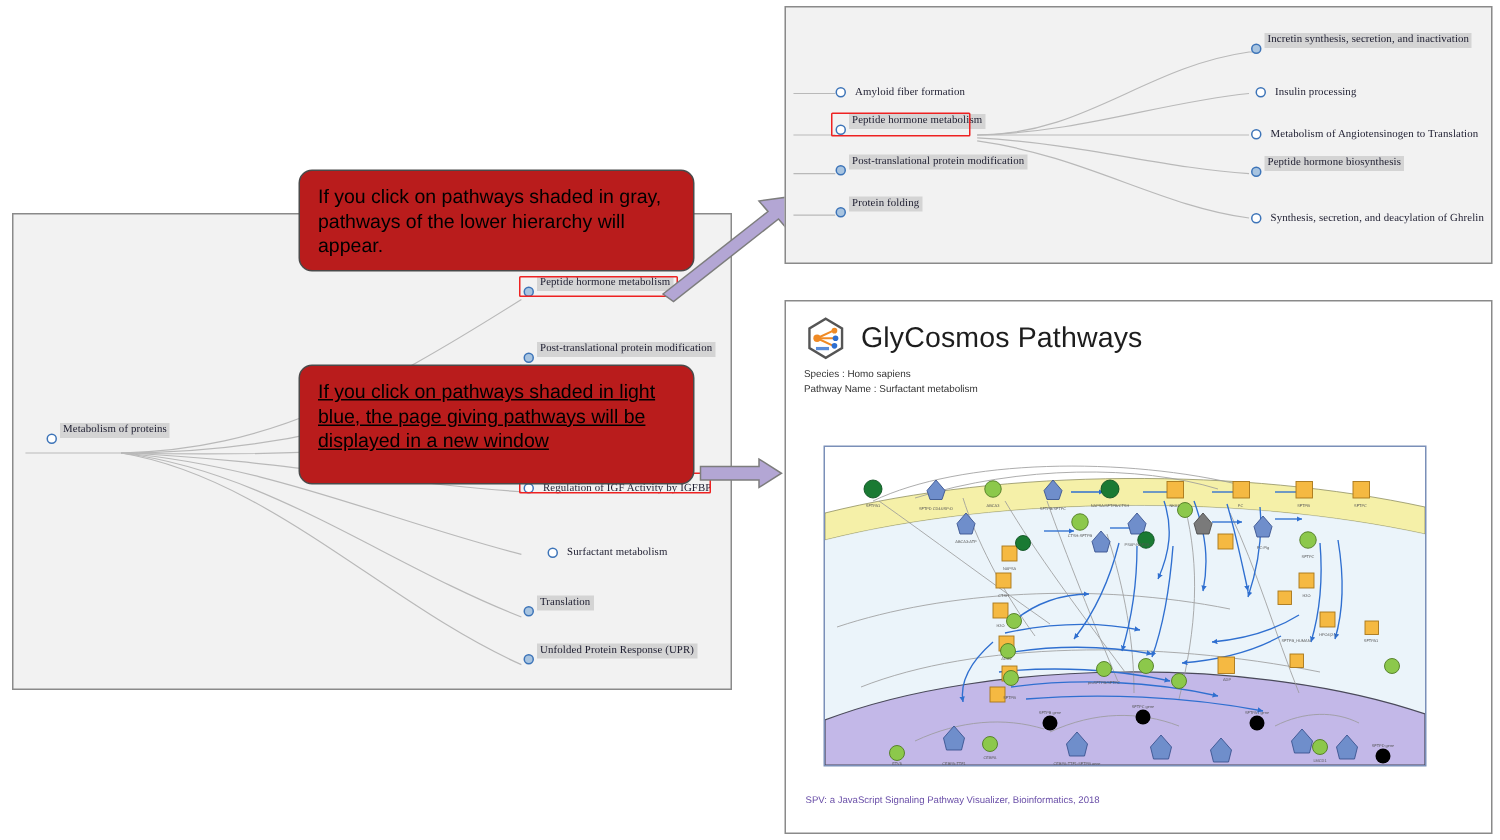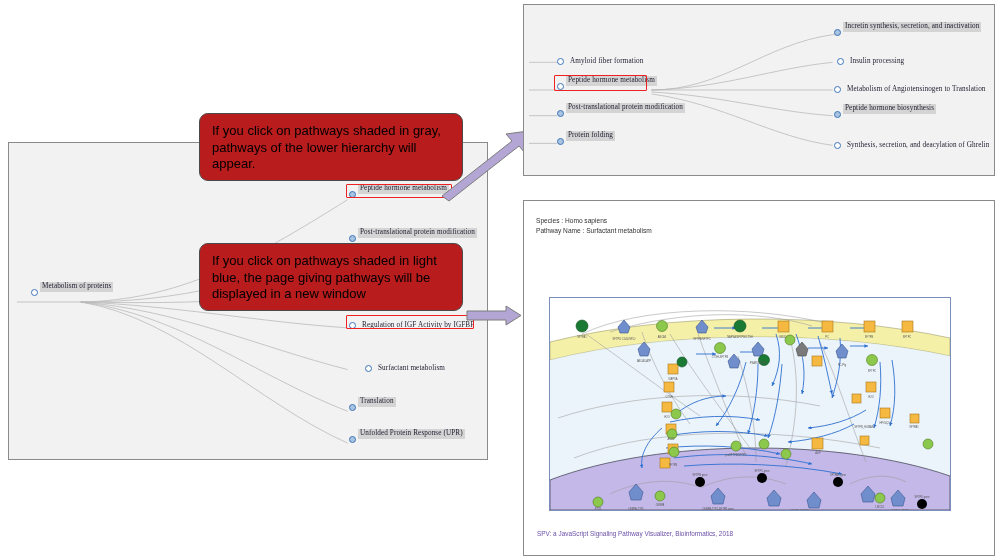--- a/index.html
+++ b/index.html
@@ -26,21 +26,21 @@
 
   .redbox{position:absolute;border:1.4px solid #ee2222;box-sizing:border-box;
           border-radius:1px;pointer-events:none;}
 
   
   .callout{position:absolute;background:#b91c1c;border:1px solid #4a4a4a;
            border-radius:9px;box-sizing:border-box;padding:9px 12px;
            font-size:13px;line-height:1.27;color:#000;
            font-family:"Liberation Sans", sans-serif;}
   #callout-gray{left:199px;top:113px;width:264px;height:68px;}
-  #callout-blue{left:199px;top:243px;width:264px;height:68px;}
+  #callout-blue{left:199px;top:243px;width:264px;height:80px;text-decoration:underline;}
 
   
   .arrow-svg{position:absolute;pointer-events:none;}
 
   
   #top-panel{left:523px;top:4px;width:472px;height:172px;}
   #top-svg{position:absolute;left:0;top:0;width:100%;height:100%;}
 
   
   #browser-panel{left:523px;top:200px;width:472px;height:356px;background:#ffffff;
@@ -196,20 +196,34 @@
     <span class="dot"></span>
     <span class="lbl">Synthesis, secretion, and deacylation of Ghrelin</span>
   </div>
 
   <div class="redbox" style="left:30px;top:70px;width:93px;height:16px;"></div>
 </div>
 
 <div id="browser-panel">
   <div id="browser-inner">
 
+    <div class="gc-head">
+      <svg class="gc-logo" viewBox="0 0 40 40">
+        <polygon points="20,2 35,11 35,29 20,38 5,29 5,11" fill="#ffffff" stroke="#555" stroke-width="2.2"></polygon>
+        <line x1="12" y1="20" x2="27" y2="13" stroke="#f08a24" stroke-width="1.8"></line>
+        <line x1="12" y1="20" x2="27" y2="27" stroke="#f08a24" stroke-width="1.8"></line>
+        <line x1="12" y1="20" x2="30" y2="20" stroke="#f08a24" stroke-width="1.8"></line>
+        <circle cx="12" cy="20" r="3.4" fill="#f08a24"></circle>
+        <circle cx="28" cy="13" r="2.6" fill="#f08a24"></circle>
+        <circle cx="29" cy="20" r="2.6" fill="#2f6fd0"></circle>
+        <circle cx="28" cy="27" r="2.6" fill="#2f6fd0"></circle>
+        <rect x="11" y="28" width="12" height="3" fill="#2f6fd0" opacity=".8"></rect>
+      </svg>
+      <div class="gc-title">GlyCosmos Pathways</div>
+    </div>
 
 
     <div class="gc-meta">
       <div>Species : Homo sapiens</div>
       <div>Pathway Name : Surfactant metabolism</div>
     </div>
 
     <div id="pathway-box">
       <svg id="pathway-svg" viewBox="0 0 400 212" preserveAspectRatio="none">
         <defs>

